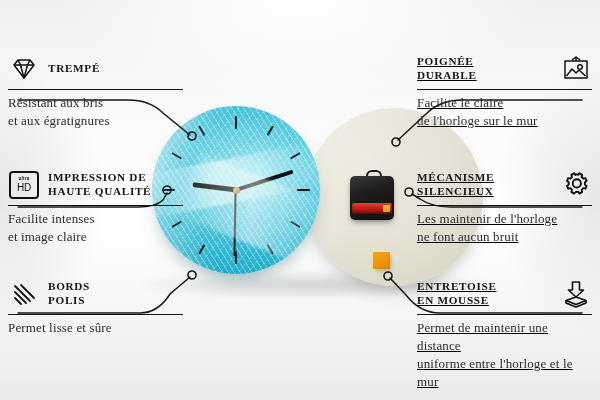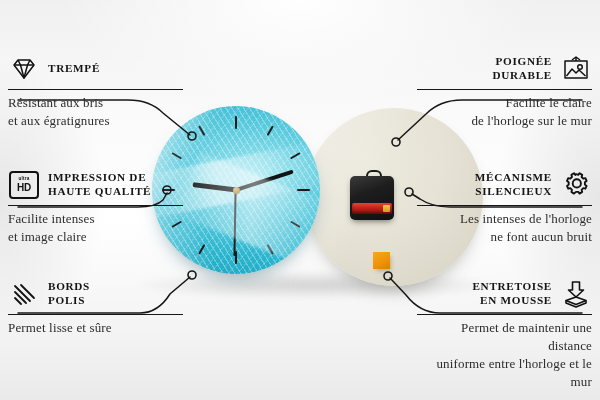--- a/index.html
+++ b/index.html
@@ -163,21 +163,21 @@
     border-radius: 50%;
     background: radial-gradient(ellipse at 50% 50%, rgba(120,120,120,0.30) 0%, rgba(140,140,140,0.10) 55%, rgba(160,160,160,0) 78%);
     filter: blur(3px);
   }
 
   
   .lines { position: absolute; left: 0; top: 0; width: 600px; height: 400px; pointer-events: none; }
 
   .callout { position: absolute; width: 175px; }
   .callout.left  { left: 8px;  text-align: left; }
-  .callout.right { right: 8px; text-align: right; }
+  .callout.right { right: 8px; text-align: left; text-decoration: underline; }
 
   .c-head {
     display: flex;
     align-items: center;
     gap: 8px;
     min-height: 34px;
   }
   .callout.right .c-head { flex-direction: row-reverse; }
   .c-title {
     font-family: "Liberation Serif", serif;
@@ -214,21 +214,21 @@
     width: 26px; height: 24px;
     border: 2px solid #121212;
     border-radius: 4px;
     display: flex;
     flex-direction: column;
     align-items: center;
     justify-content: center;
     line-height: 1;
   }
   .hd-ultra { font-family: "Liberation Sans", sans-serif; font-size: 4.6px; font-weight: bold; letter-spacing: 0.2px; }
-  .hd-hd    { font-family: "Liberation Sans", sans-serif; font-size: 10px; font-weight: bold; letter-spacing: -0.3px; margin-top: 1px; }
+  .hd-hd    { font-family: "Liberation Sans", sans-serif; font-size: 10px; font-weight: normal; letter-spacing: -0.3px; margin-top: 1px; }
 </style>
 </head>
 <body>
 
 <div class="stage">
 
   <div class="product">
 
     <div class="shadow-ellipse"></div>
 
@@ -412,21 +412,21 @@
           </g>
         </svg>
       </span>
       <div class="c-title">
         <div>MÉCANISME</div>
         <div>SILENCIEUX</div>
       </div>
     </div>
     <div class="c-rule"></div>
     <div class="c-sub">
-      <div>Les intenses de l'horloge</div>
+      <div>Les maintenir de l'horloge</div>
       <div>ne font aucun bruit</div>
     </div>
   </div>
 
   <div class="callout right" style="top:277px;">
     <div class="c-head">
       <span class="c-icon">
         <svg width="30" height="28" viewBox="0 0 30 28">
           <g fill="none" stroke="currentColor" stroke-width="1.6" stroke-linejoin="round">
             <path d="M11.5,2 L18.5,2 L18.5,10 L22.5,10 L15,17 L7.5,10 L11.5,10 Z"></path>

